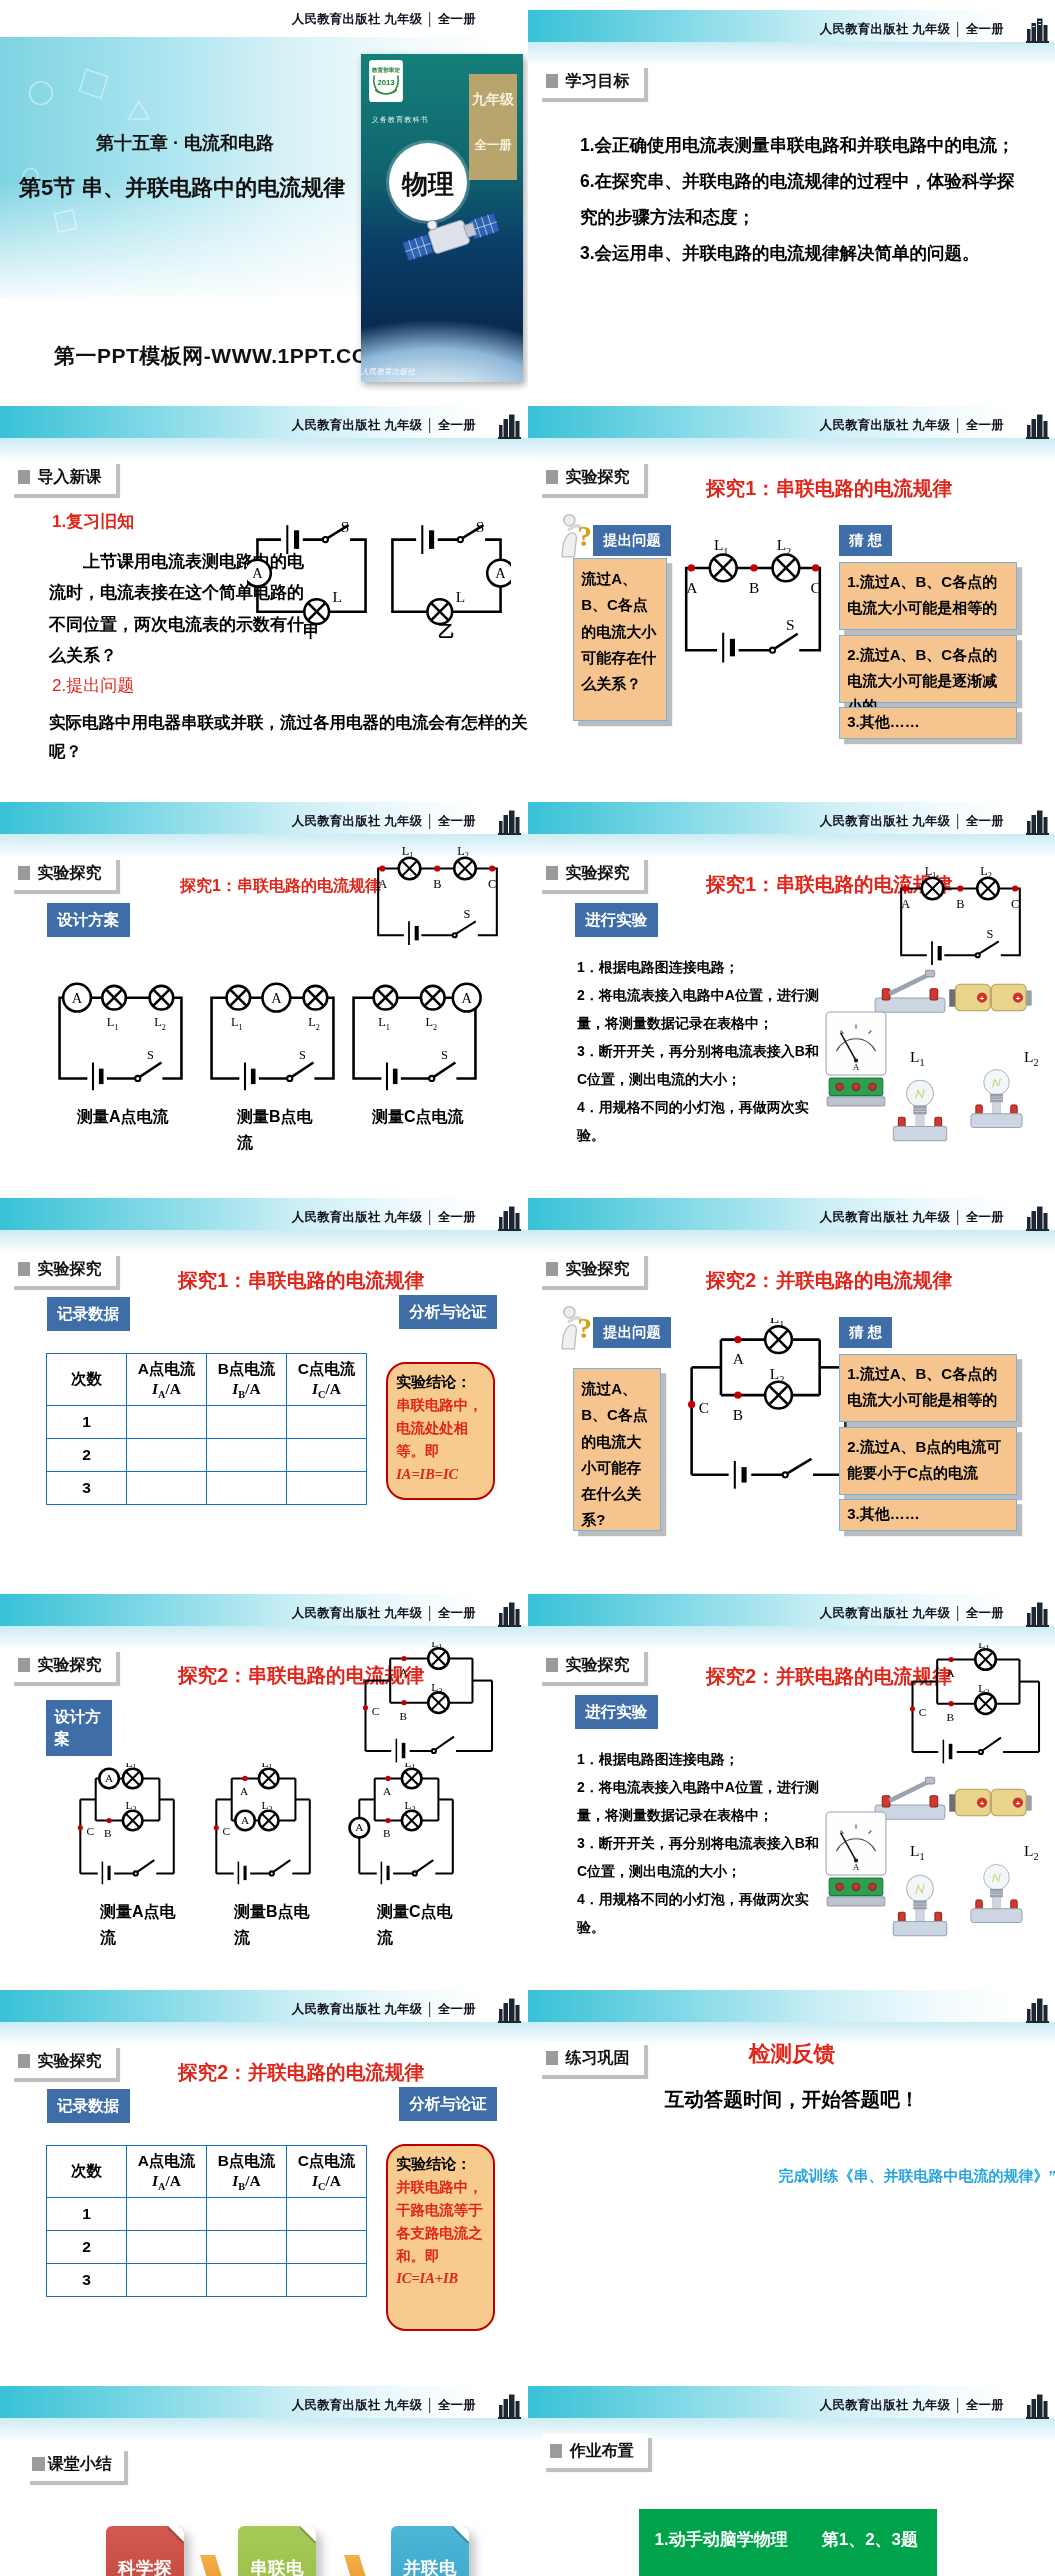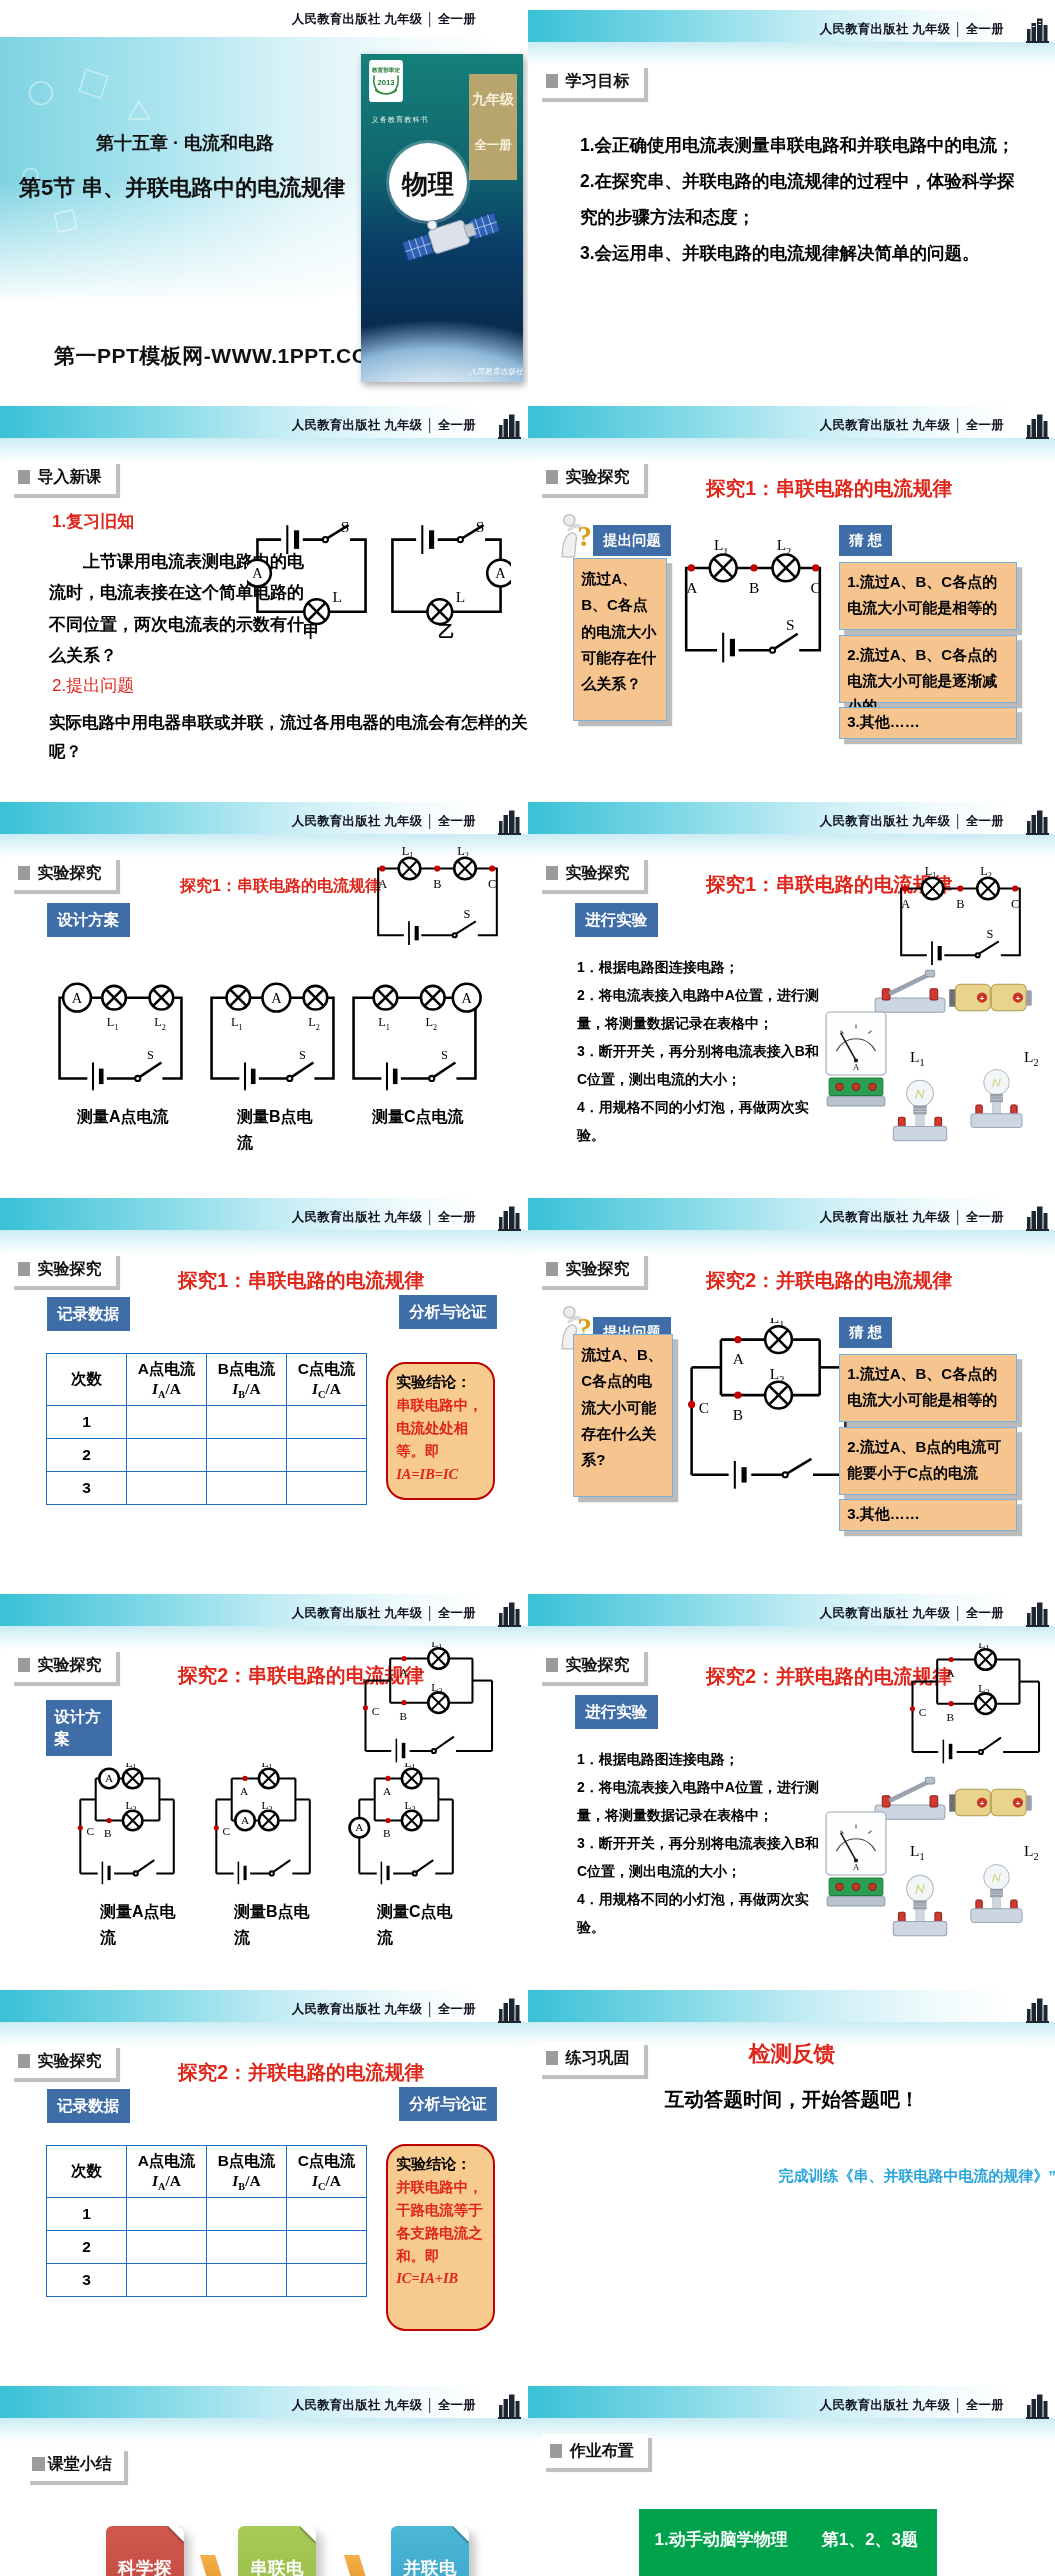--- a/index.html
+++ b/index.html
@@ -110,21 +110,21 @@
     </div>
     <svg style="position:absolute;left:41px;top:154px;transform:rotate(-18deg)" width="100" height="58" viewBox="0 0 195 112">
       <rect x="2" y="36" width="52" height="38" fill="#2e62b4" stroke="#16407e" stroke-width="2"></rect>
       <rect x="138" y="36" width="52" height="38" fill="#2e62b4" stroke="#16407e" stroke-width="2"></rect>
       <path d="M15,36 V74 M28,36 V74 M41,36 V74 M151,36 V74 M164,36 V74 M177,36 V74 M2,55 H54 M138,55 H190" stroke="rgba(255,255,255,.7)" stroke-width="1.5" fill="none"></path>
       <rect x="56" y="30" width="72" height="48" rx="8" fill="#dde2ea" stroke="#9aa5b5" stroke-width="2"></rect>
       <rect x="126" y="42" width="18" height="24" fill="#c2c9d4" stroke="#9aa5b5" stroke-width="2"></rect>
       <circle cx="68" cy="22" r="9" fill="#eef1f5" stroke="#9aa5b5" stroke-width="2"></circle>
     </svg>
     <div style="left:0;bottom:0;width:100%;height:90px;background:radial-gradient(140% 130% at 45% 135%, #f4f9fc 0%, #cfe3f0 30%, #8fb8d8 55%, rgba(10,40,80,0) 80%)"></div>
-    <div style="left:0;bottom:5.2px;width:100%;text-align:right;font-size:7.7px;font-style:italic;color:#fff;font-family:Liberation Sans, sans-serif">人民教育出版社</div>
+    <div style="left:0;bottom:5.2px;width:100%;text-align:left;font-size:7.7px;font-style:italic;color:#fff;font-family:Liberation Sans, sans-serif">人民教育出版社</div>
   </div>
 </div>
 
 <div class="slide">
   <div class="hbar"></div>
       <div class="hfade"></div>
   <div class="pub">人民教育出版社 九年级 │ 全一册</div>
   <svg class="bldg" viewBox="0 0 46 54">
         <g fill="#1c2733">
           <rect x="2" y="26" width="7" height="24"></rect>
@@ -138,21 +138,21 @@
           <rect x="25" y="16" width="5" height="2"></rect>
           <rect x="13" y="20" width="5" height="2"></rect>
         </g>
       </svg>
   <div class="badge">
         <span class="sq"></span>
         <span class="bt">学习目标</span>
       </div>
   <div style="position:absolute;left:52px;top:128px;width:435px;font-size:17.5px;font-weight:bold;color:#000;line-height:2.05">
     <div>1.会正确使用电流表测量串联电路和并联电路中的电流；</div>
-    <div>2.在探究串、并联电路的电流规律的过程中，体验科学探究的步骤方法和态度；</div>
+    <div>6.在探究串、并联电路的电流规律的过程中，体验科学探究的步骤方法和态度；</div>
     <div>3.会运用串、并联电路的电流规律解决简单的问题。</div>
   </div>
 </div>
 
 <div class="slide">
   <div class="hbar"></div>
       <div class="hfade"></div>
   <div class="pub">人民教育出版社 九年级 │ 全一册</div>
   <svg class="bldg" viewBox="0 0 46 54">
         <g fill="#1c2733">
@@ -565,21 +565,21 @@
         <span class="bt">实验探究</span>
       </div>
   <div class="rtitle" style="left:178px;top:77px;width:253px">探究2：并联电路的电流规律</div>
   <svg class="cir" style="left:29px;top:116px" width="40" height="47" viewBox="0 0 78 92">
     <circle cx="24" cy="16" r="11" fill="#ececec" stroke="#b9b9b9" stroke-width="2.5"></circle>
     <path d="M10,88 Q10,50 26,42 Q36,38 38,50 L34,88 Z" fill="#f0f0f0" stroke="#bbb" stroke-width="2.5"></path>
     <path d="M24,34 Q40,22 46,30" fill="none" stroke="#d9d9d9" stroke-width="7" stroke-linecap="round"></path>
     <text x="54" y="66" font-size="58" font-weight="bold" fill="#d8a01a" font-family="'Liberation Serif',serif" text-anchor="middle">?</text>
   </svg>
   <div class="bluelab" style="left:65px;top:129px;font-size:14.4px">提出问题</div>
-  <div class="obox" style="left:45px;top:146px;width:100px;height:163px">流过A、B、C各点的电流大小可能存在什么关系?</div>
+  <div class="obox" style="left:45px;top:180px;width:88px;height:163px">流过A、B、C各点的电流大小可能存在什么关系?</div>
   <svg class="cir" style="left:154px;top:130px" width="173" height="181" viewBox="0 0 335 352">
     <line class="w" x1="75" y1="42" x2="75" y2="150"></line>
         <line class="w" x1="267" y1="42" x2="267" y2="150"></line>
     <line class="w" x1="75" y1="42" x2="267" y2="42"></line>
         <line class="w" x1="75" y1="150" x2="267" y2="150"></line>
     <circle class="lampc" cx="187" cy="42" r="26"></circle>
         <line class="w" x1="169" y1="24" x2="205" y2="60"></line>
         <line class="w" x1="169" y1="60" x2="205" y2="24"></line>
     <circle class="lampc" cx="187" cy="150" r="26"></circle>
         <line class="w" x1="169" y1="132" x2="205" y2="168"></line>

